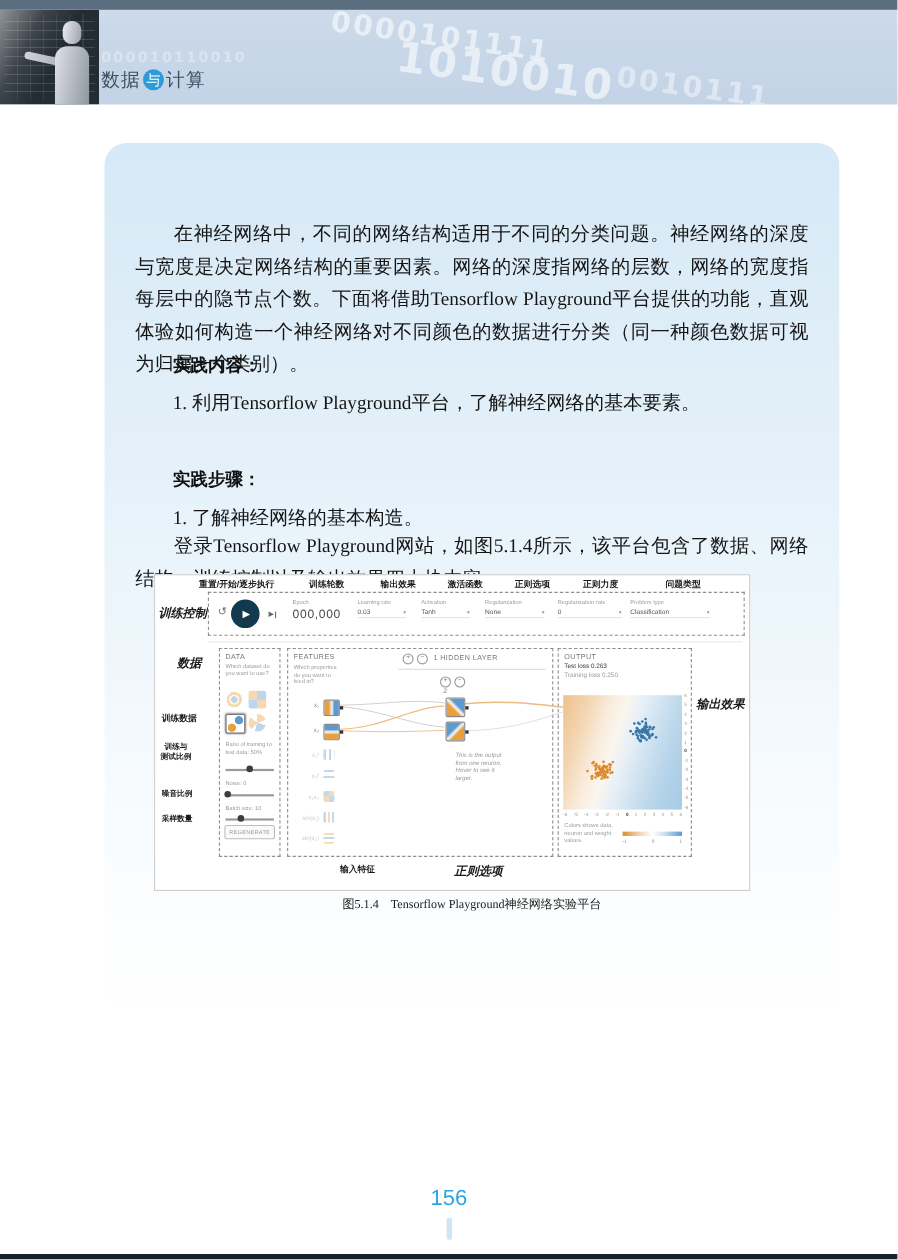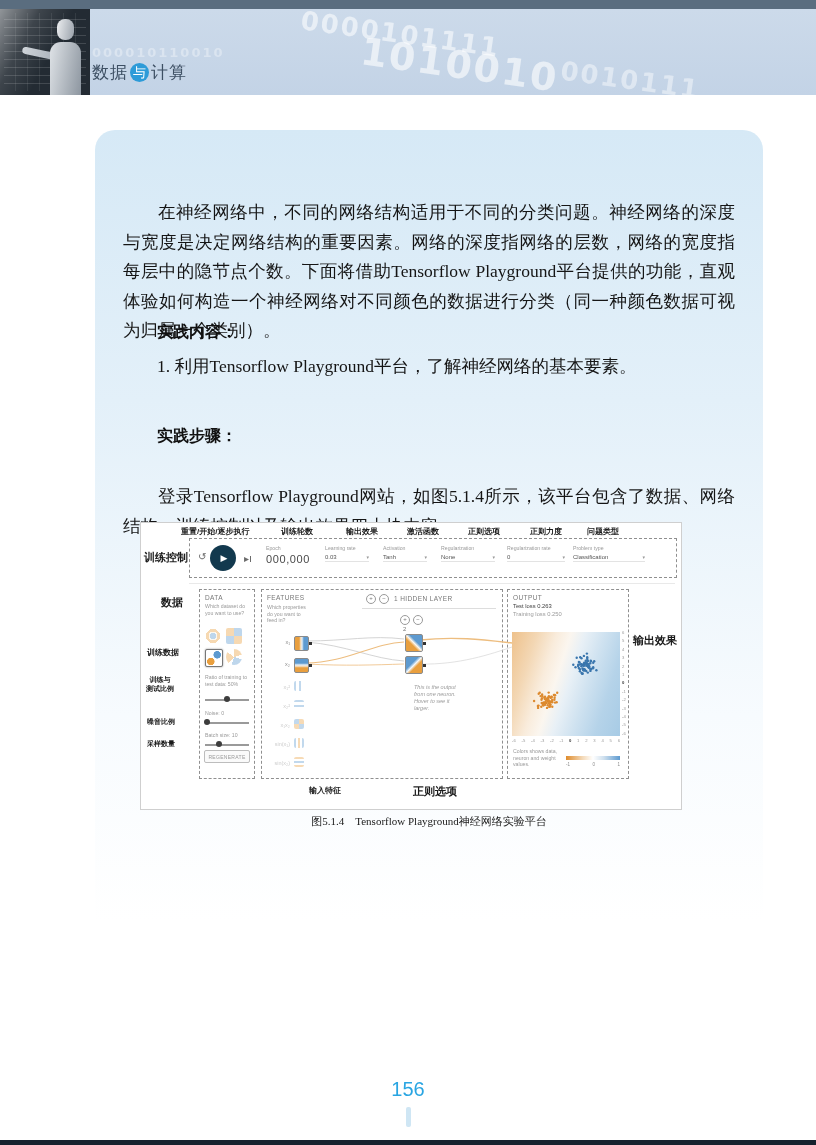--- a/index.html
+++ b/index.html
@@ -36,21 +36,21 @@
   .indent{text-indent:2em;}
   .bh{position:absolute;left:62px;font-family:"Liberation Sans","DejaVu Sans",sans-serif;
       font-weight:700;font-size:16px;color:#111;}
   .item{position:absolute;left:62px;font-size:17.5px;color:#151515;white-space:nowrap;}
   .caption{position:absolute;left:0;width:668px;text-align:center;font-size:11px;color:#1a1a1a;}
 
   
   .figure{position:absolute;left:45px;top:392px;width:540px;height:286px;background:#fff;
           border:1px solid #cfcfcf;font-family:"Liberation Sans","DejaVu Sans",sans-serif;}
   .fig-cnlabel{position:absolute;font-weight:700;color:#1a1a1a;font-size:8px;white-space:nowrap;}
-  .fig-cnlabel.big{font-size:11px;}
+  .fig-cnlabel.big{font-size:11px;font-style:italic;}
   .fig-cnlabel.wrap{white-space:pre-line;text-align:center;width:34px;line-height:9px;}
 
   .ctrl-bar{position:absolute;left:48px;top:15px;width:486px;height:38px;border:1px dashed #8f8f8f;background:#fff;}
   .hsep{position:absolute;left:48px;top:60px;width:486px;border-top:1px solid #e9e9e9;}
   .icon{position:absolute;font-size:10px;color:#6b6b6b;line-height:10px;}
   .play{position:absolute;left:20px;top:6px;width:26px;height:26px;border-radius:50%;background:#12394e;
         display:flex;align-items:center;justify-content:center;}
   .play .tri{color:#fff;font-size:9px;line-height:9px;margin-left:2px;}
   .step{display:flex;align-items:center;gap:1px;}
   .step .bar{display:inline-block;width:1px;height:6px;background:#6b6b6b;}
@@ -155,31 +155,32 @@
     <span class="yu">与</span>
     <span>计算</span>
   </div>
 </div>
 
 <div class="cpanel">
   <p class="para indent" style="top:68px">在神经网络中，不同的网络结构适用于不同的分类问题。神经网络的深度与宽度是决定网络结构的重要因素。网络的深度指网络的层数，网络的宽度指每层中的隐节点个数。下面将借助Tensorflow Playground平台提供的功能，直观体验如何构造一个神经网络对不同颜色的数据进行分类（同一种颜色数据可视为归属一个类别）。</p>
   <div class="bh" style="top:192px">实践内容：</div>
   <div class="item" style="top:224px">1. 利用Tensorflow Playground平台，了解神经网络的基本要素。</div>
   <div class="bh" style="top:296px">实践步骤：</div>
+  <div class="item" style="top:328px">1. 了解神经网络的基本构造。</div>
   <p class="para indent" style="top:352px">登录Tensorflow Playground网站，如图5.1.4所示，该平台包含了数据、网络结构、训练控制以及输出效果四大块内容。</p>
 
   <div class="figure">
     <div id="fig-top-labels">
         <div class="fig-cnlabel" style="left: 40px; top: 3px;">重置/开始/逐步执行</div>
         <div class="fig-cnlabel" style="left: 140px; top: 3px;">训练轮数</div>
         <div class="fig-cnlabel" style="left: 205px; top: 3px;">输出效果</div>
         <div class="fig-cnlabel" style="left: 266px; top: 3px;">激活函数</div>
         <div class="fig-cnlabel" style="left: 327px; top: 3px;">正则选项</div>
         <div class="fig-cnlabel" style="left: 389px; top: 3px;">正则力度</div>
-        <div class="fig-cnlabel" style="left: 446px; top: 3px;">问题类型</div>
+        <div class="fig-cnlabel" style="left: 464px; top: 3px;">问题类型</div>
       </div>
     <div class="fig-cnlabel big" style="left:3px;top:27px">训练控制</div>
 
     <div class="ctrl-bar">
       <span class="icon" style="left:8px;top:13px">↺</span>
       <span class="play">
           <span class="tri">▶</span>
         </span>
       <span class="icon step" style="left:54px;top:15px">▸<span class="bar"></span></span>
       <div class="grp" style="left:76px;width:46px">

